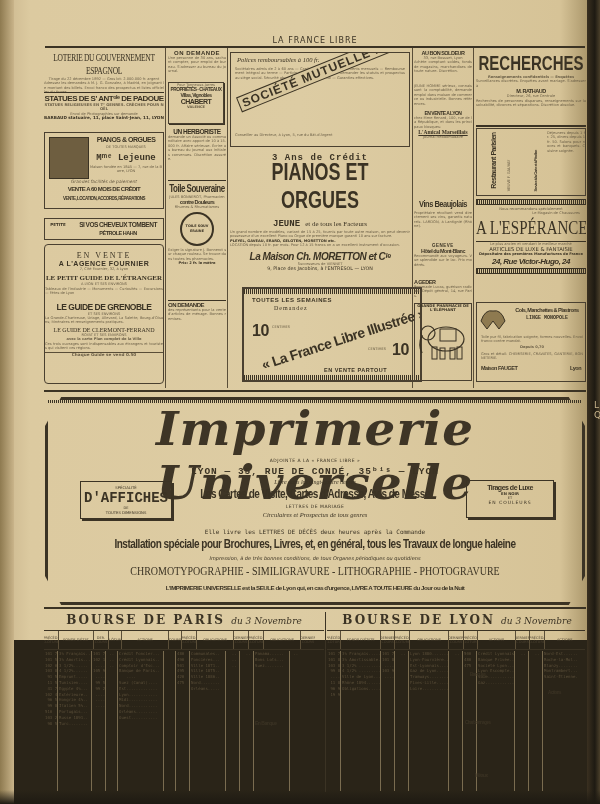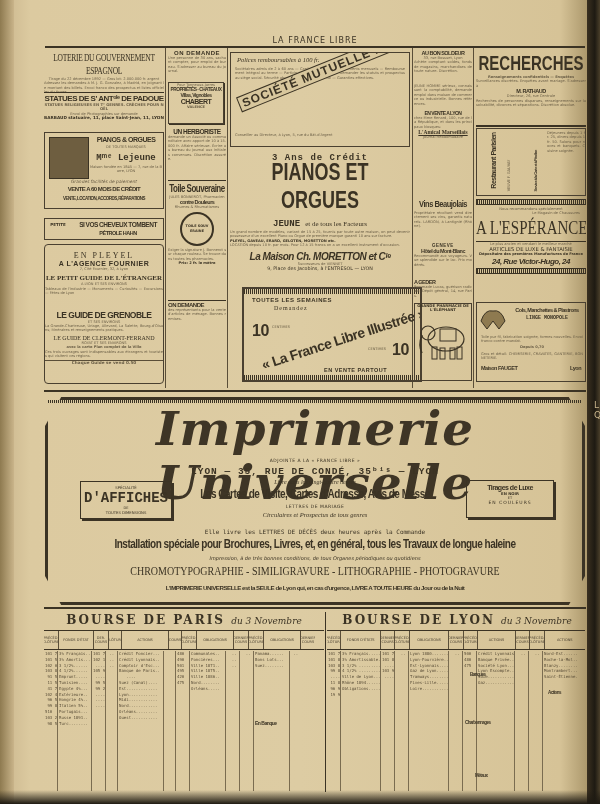--- a/index.html
+++ b/index.html
@@ -3,21 +3,21 @@
   <meta charset="utf-8">
   <style>
     html, body { margin:0; padding:0; }
     body {
       width:600px; height:804px; overflow:hidden; position:relative;
       background:#2a2418;
       font-family:"DejaVu Serif", serif;
       color:#3b3324;
     }
     .page {
-      position:absolute; left:0; top:0; width:590px; height:804px;
+      position:absolute; left:0; top:0; width:590px; height:640px;
       background:linear-gradient(90deg,#c9b58c 0px,#dccaa0 30px,#ddcca3 300px,#d6c397 560px,#a89468 590px);
     }
     .edge-left {
       position:absolute; left:0; top:0; width:14px; height:804px;
       background:linear-gradient(90deg,#8e7a50,#c9b48a);
     }
     .spine {
       position:absolute; left:587px; top:0; width:13px; height:804px;
       background:linear-gradient(90deg,#3a3020,#1e1a12 60%,#4a3f2a);
     }
@@ -106,27 +106,27 @@
     <div class="fill-text t-center" style="font-weight:bold;font-size:4.2px;color:#3b3324;">BARBAUD statuaire, 11, place Saint-Jean, 11, LYON</div>
   </div>
 
   <div class="block boxed" style="left:44px;top:218px;width:120px;height:22px;">
     <div class="fill-text t-center" style="position:absolute;left:2px;top:4px;width:22px;font-weight:bold;font-size:4px;color:#3b3324;">PETITE</div>
     <div class="h-cond t-center" style="position:absolute;left:28px;top:2px;width:90px;font-size:6.5px;">SI VOS CHEVEUX TOMBENT</div>
     <div class="h-cond t-center" style="position:absolute;left:28px;top:11px;width:90px;font-size:5.5px;">PÉTROLE HAHN</div>
   </div>
 
   <div class="block boxed" style="left:44px;top:244px;width:120px;height:140px;border-radius:4px;">
-    <div class="h-serif t-center" style="font-size:8px;letter-spacing:2px;margin-top:6px;">EN PLEYEL</div>
+    <div class="h-serif t-center" style="font-size:8px;letter-spacing:2px;margin-top:6px;">EN VENTE</div>
     <div class="h-cond t-center" style="font-size:7px;letter-spacing:0.5px;">A L'AGENCE FOURNIER</div>
     <div class="fill-text t-center">7, Cité Fournier, 32, à Lyon</div>
     <div class="h-serif t-center" style="font-size:7px;font-weight:bold;margin-top:3px;">LE PETIT GUIDE DE L'ÉTRANGER</div>
     <div class="fill-text t-center">A LYON ET SES ENVIRONS</div>
     <div class="fill-text">Tableaux de l'industrie — Monuments — Curiosités — Excursions — Fêtes de Lyon</div>
-    <div class="h-cond t-center" style="font-size:8.5px;margin-top:14px;">LE GUIDE DE GRENOBLE</div>
+    <div class="h-cond t-center" style="font-size:8.5px;margin-top:6px;">LE GUIDE DE GRENOBLE</div>
     <div class="fill-text t-center">ET SES ENVIRONS</div>
     <div class="fill-text">La Grande-Chartreuse, Uriage, Allevard, La Salette, Bourg-d'Oisans; itinéraires et renseignements pratiques.</div>
     <div class="h-serif t-center" style="font-size:6px;margin-top:2px;">LE GUIDE DE CLERMONT-FERRAND</div>
     <div class="fill-text t-center">ROYAT ET SES ENVIRONS</div>
     <div class="fill-text t-center" style="font-weight:bold;">avec la carte Plan complet de la Ville</div>
     <div class="fill-text">Ces trois ouvrages sont indispensables aux étrangers et touristes qui visitent ces régions.</div>
     <div class="fill-text t-center" style="margin-top:2px;font-weight:bold;font-size:4.2px;border-top:1px solid #5a4e38;">Chaque Guide se vend 0.50</div>
   </div>
 
   <div class="block" style="left:168px;top:50px;width:58px;height:30px;">

